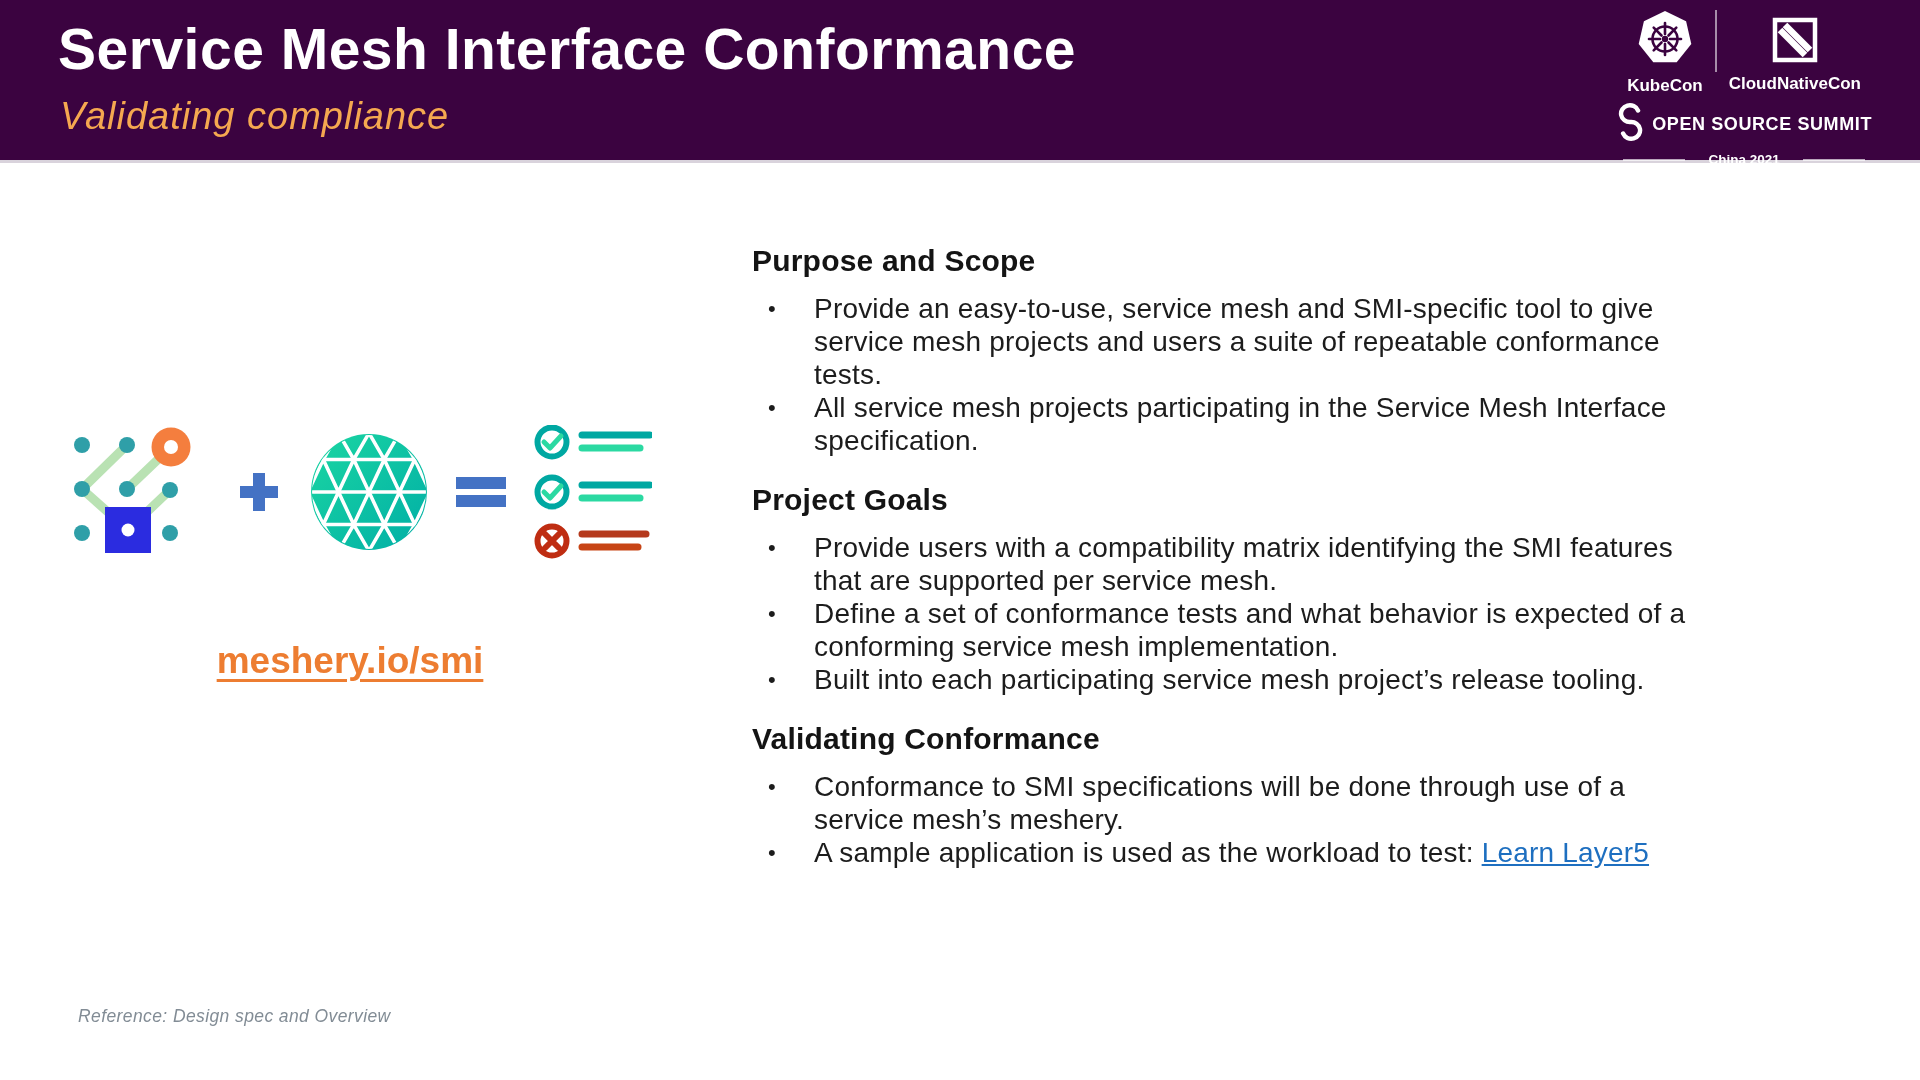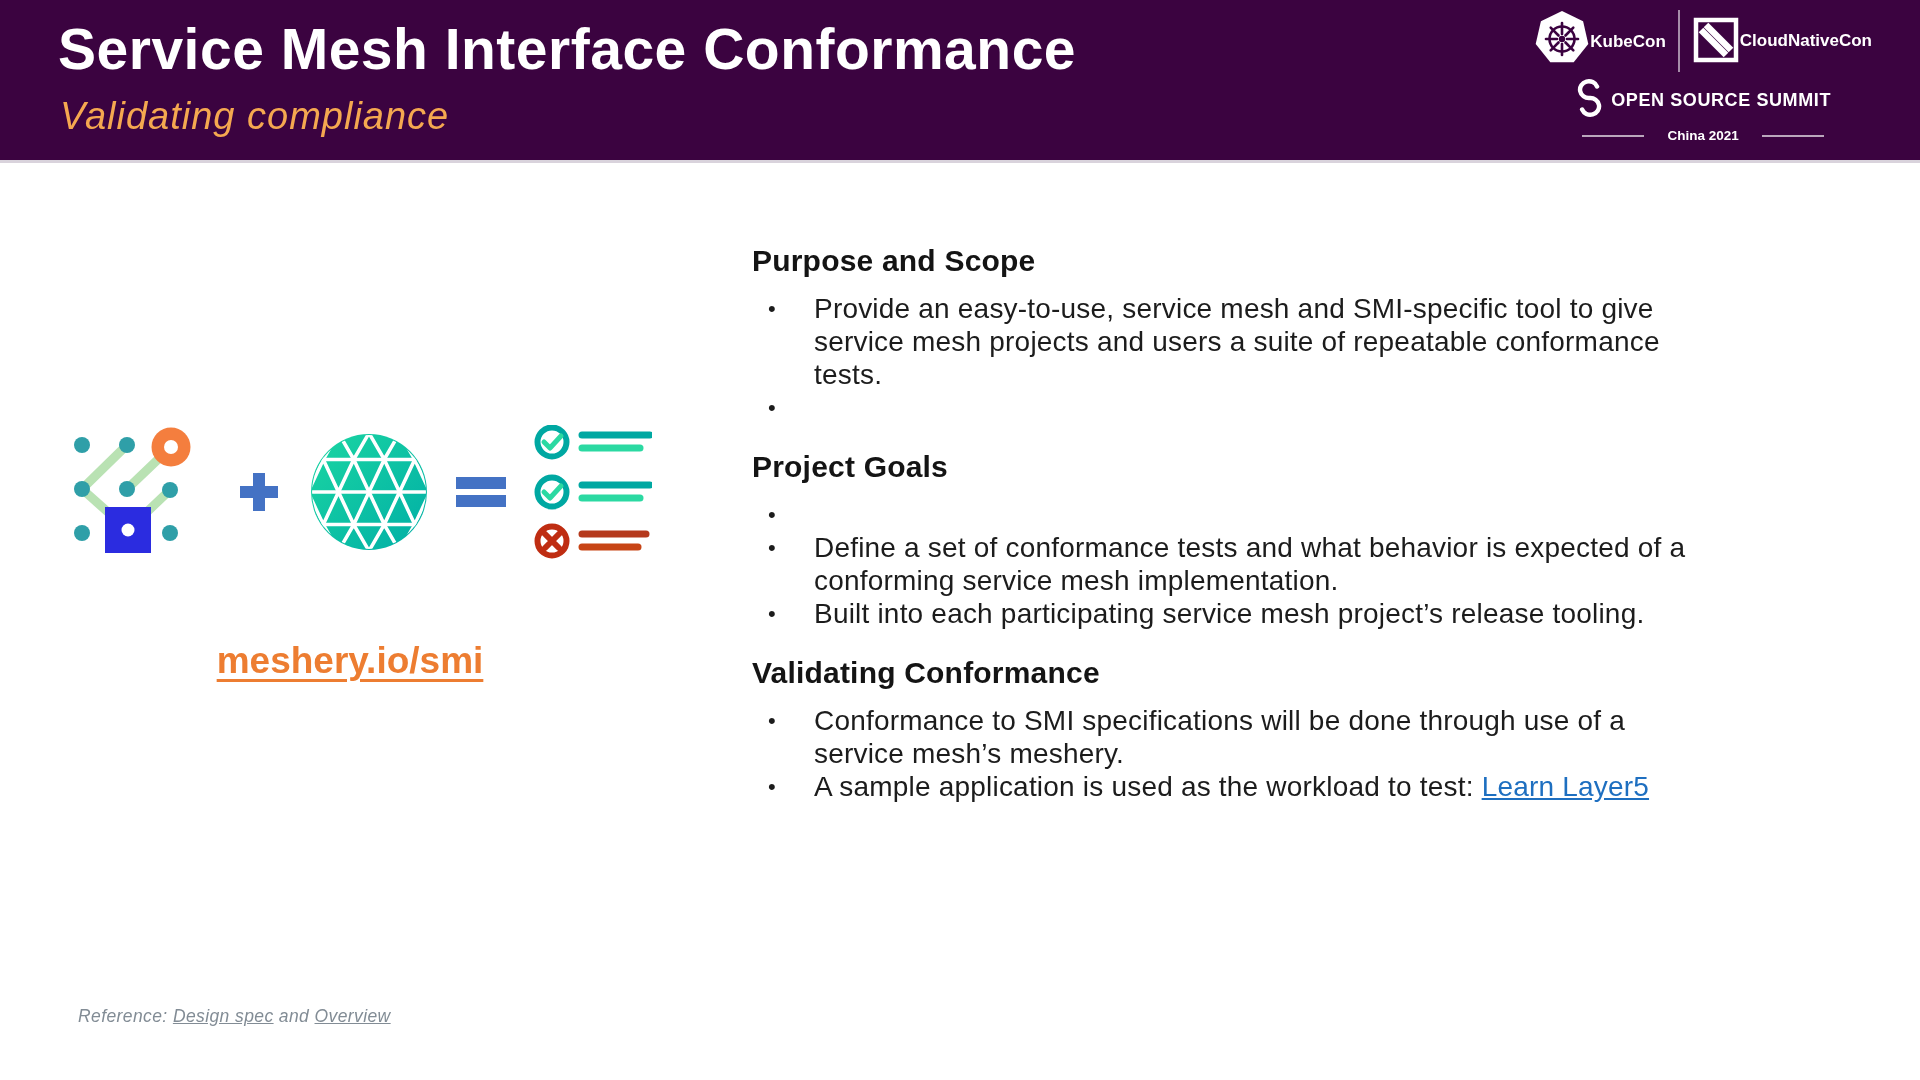--- a/index.html
+++ b/index.html
@@ -7,21 +7,21 @@
   .slide { position:relative; width:1568px; height:1080px; background:#ffffff; }
 
   
   .header { position:absolute; left:0; top:0; width:1920px; height:163px; background:#3b0340; border-bottom:3px solid #d9d3dc; }
   .title { position:absolute; left:58px; top:16px; color:#ffffff; font-size:57px; font-weight:700; letter-spacing:0.5px; }
   .subtitle { position:absolute; left:60px; top:95px; color:#f5a850; font-size:38px; font-style:italic; font-weight:400; letter-spacing:1px; }
 
   
   .logos { position:absolute; right:48px; top:8px; display:flex; flex-direction:column; align-items:center; color:#ffffff; }
   .logo-top { display:flex; align-items:flex-start; }
-  .logo-col { display:flex; align-items:center; }
+  .logo-col { display:flex; flex-direction:column; align-items:center; }
   .logo-divider { width:2px; background:rgba(255,255,255,0.55); height:62px; margin:2px 12px 0 12px; }
   .logo-label { font-size:17px; font-weight:700; margin-top:6px; white-space:nowrap; }
   .cncf-pad { margin-top:8px; }
   .oss-row { display:flex; align-items:center; gap:6px; margin-top:7px;justify-content:center; }
   .oss-text { font-size:18px; font-weight:700; letter-spacing:0.6px; white-space:nowrap; }
   .china-row { display:flex; align-items:center; gap:23px; margin-top:7px; width:100%; justify-content:center; }
   .china-line { height:2px; width:62px; background:rgba(255,255,255,0.65); }
   .china-text { font-size:13.5px; font-weight:700; white-space:nowrap; }
 
   
@@ -34,21 +34,21 @@
   .content h3 { font-size:30px; font-weight:700; color:#141414; margin:26px 0 14px 0; letter-spacing:0.2px; }
   .content h3:first-child { margin-top:0; }
   .content ul { list-style:none; }
   .content li { display:flex; font-size:28px; color:#1c1c1c; line-height:33px; letter-spacing:0.2px; }
   .marker { width:62px; flex:0 0 62px; text-align:left; padding-left:16px; font-size:22px; }
   .btext { white-space:pre-line; }
   .inline-link { color:#1e6fc0; text-decoration:underline; cursor:pointer; white-space:nowrap; }
 
   
   .footer { position:absolute; left:78px; top:1006px; font-size:17.5px; font-style:italic; color:#828c95; letter-spacing:0.4px; }
-  .footer a, .footer .flink { color:#828c95; text-decoration:underline; cursor:pointer; }
+  .footer a, .footer .flink { color:#828c95; cursor:pointer; }
 </style>
 </head>
 <body>
 
 <div class="slide">
 
   <div class="header">
     <div class="title">Service Mesh Interface Conformance</div>
     <div class="subtitle">Validating compliance</div>
 
@@ -196,27 +196,31 @@
     <h3>Purpose and Scope</h3>
     <ul>
       <li>
         <span class="marker">•</span>
         <span class="btext">Provide an easy-to-use, service mesh and SMI-specific tool to give
 service mesh projects and users a suite of repeatable conformance
 tests.</span>
       </li>
       <li>
         <span class="marker">•</span>
+        <span class="btext">All service mesh projects participating in the Service Mesh Interface
+specification.</span>
       </li>
     </ul>
 
     <h3>Project Goals</h3>
     <ul>
       <li>
         <span class="marker">•</span>
+        <span class="btext">Provide users with a compatibility matrix identifying the SMI features
+that are supported per service mesh.</span>
       </li>
     </ul>
 
     <ul>
       <li>
         <span class="marker">•</span>
         <span class="btext">Define a set of conformance tests and what behavior is expected of a
 conforming service mesh implementation.</span>
       </li>
       <li>

